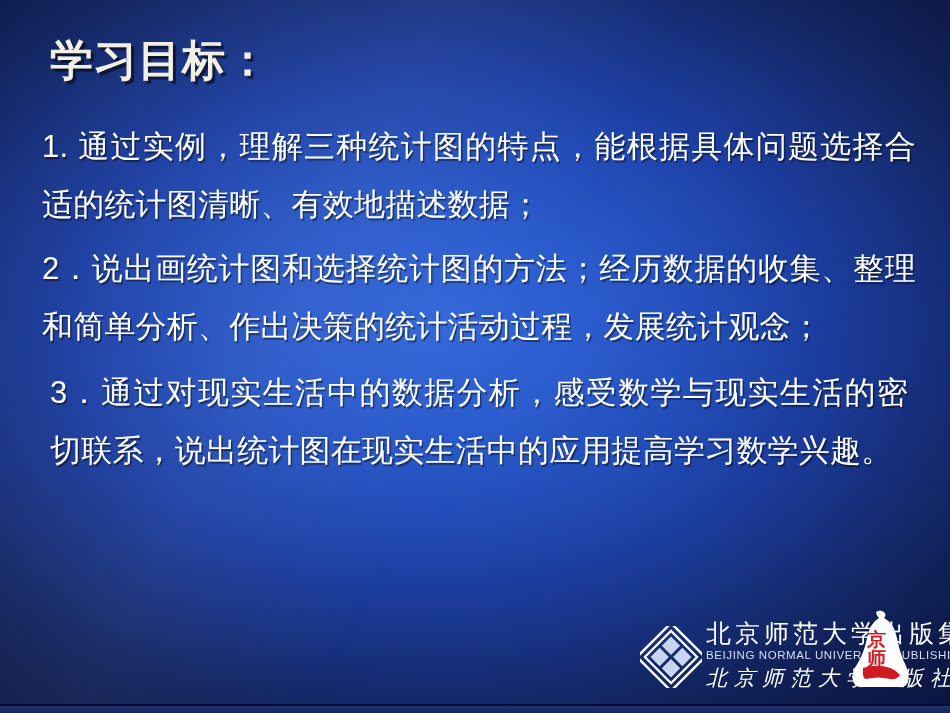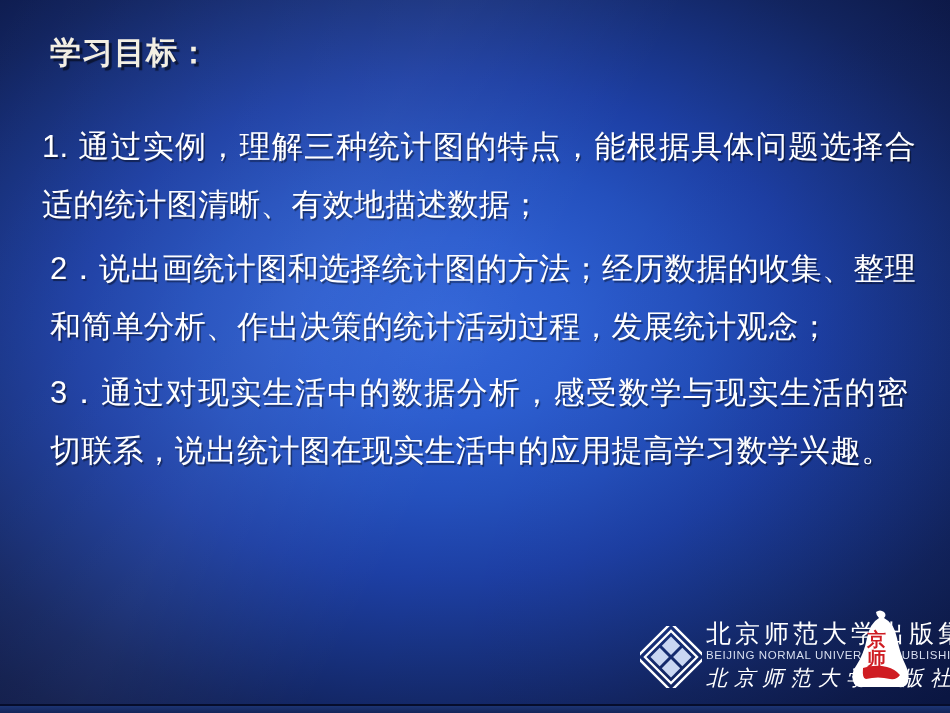--- a/index.html
+++ b/index.html
@@ -35,21 +35,21 @@
         rgba(255,255,255,0.00) 52%,
         rgba(0,0,0,0.05) 100%);
     pointer-events: none;
   }
 
   
   .title {
     position: absolute;
     left: 50px;
     top: 32px;
-    font-size: 31px;
+    font-size: 43px;
     font-weight: bold;
     letter-spacing: 1px;
     color: #f3efe3;
     text-shadow: 3px 3px 1px rgba(0,0,0,0.55);
     white-space: nowrap;
   }
 
   
   .body-block {
     position: absolute;
@@ -60,21 +60,21 @@
   .para {
     color: #ffffff;
     font-size: 31px;
     line-height: 58px;
     text-shadow: 1.5px 1.5px 1px rgba(0,0,0,0.45);
     text-align: justify;
     text-justify: inter-character;
     letter-spacing: 0.2px;
   }
   .p1 { margin: 0 0 6px 0; }
-  .p2 { margin: 0 0 6px 8px; }
+  .p2 { margin: 0 0 6px 0; }
   .p3 { margin: 8px; }
 
   
   .logo {
     position: absolute;
     left: 640px;
     top: 618px;
     width: 300px;
     height: 80px;
   }

